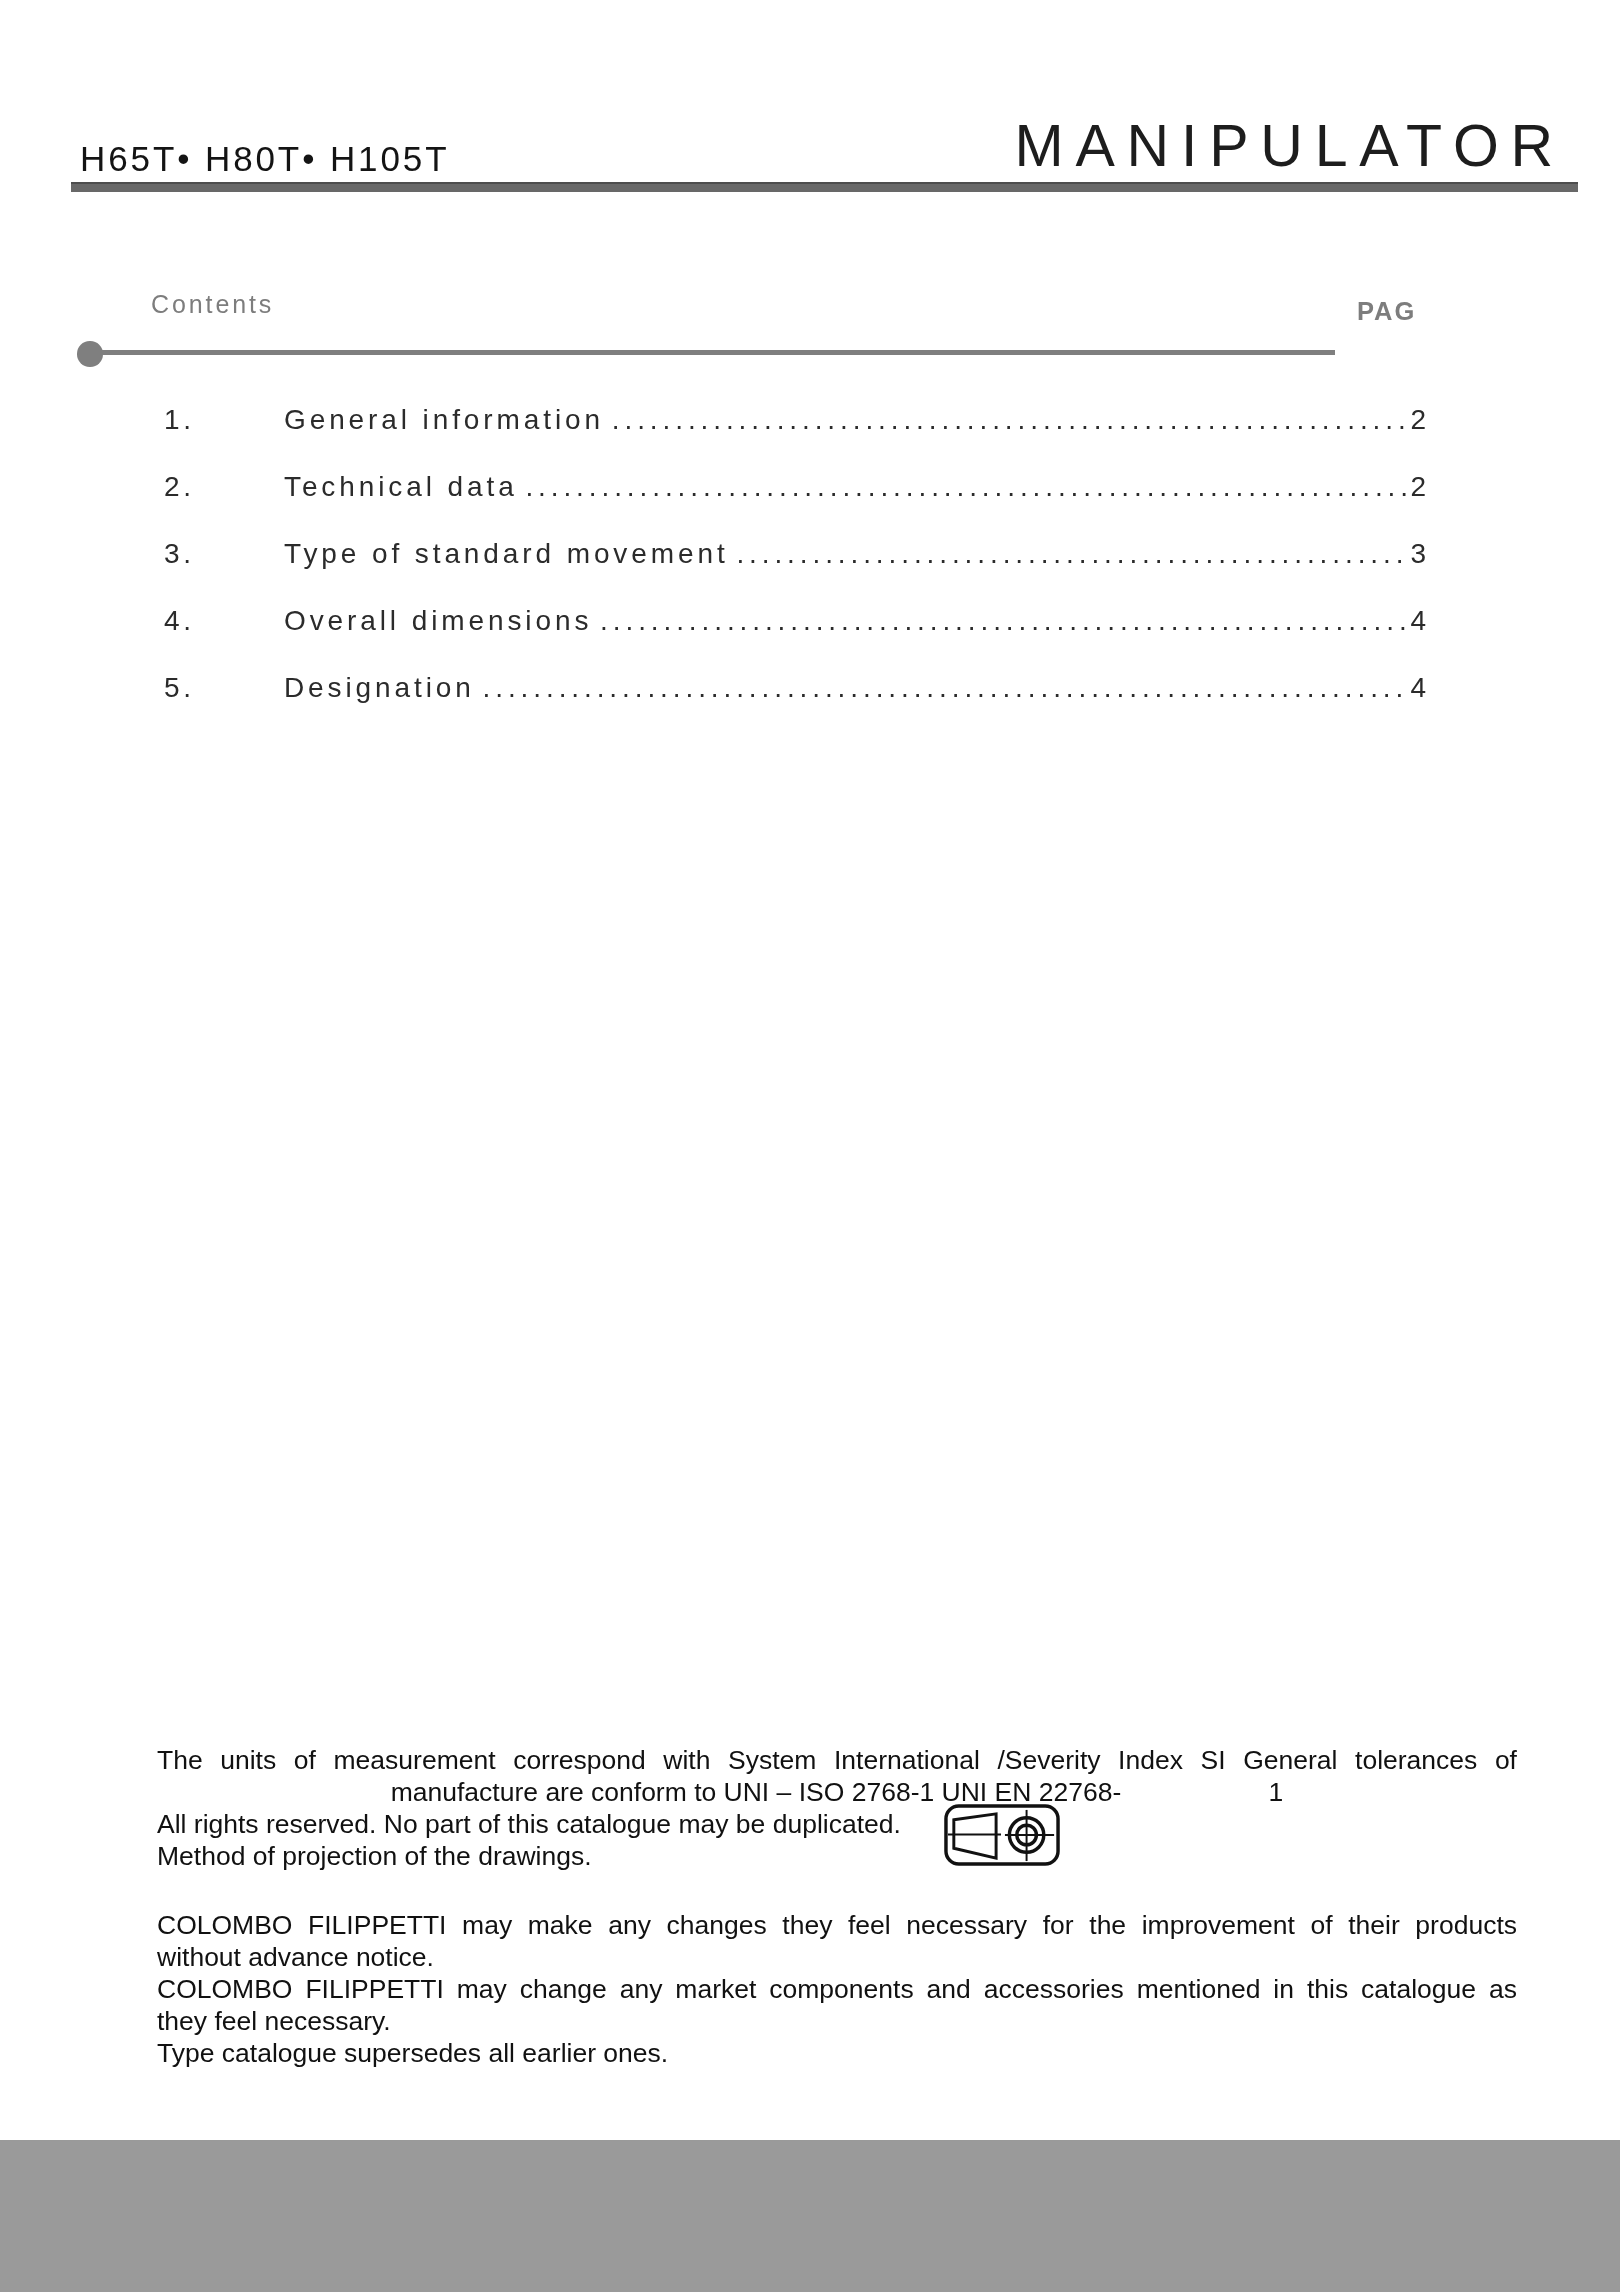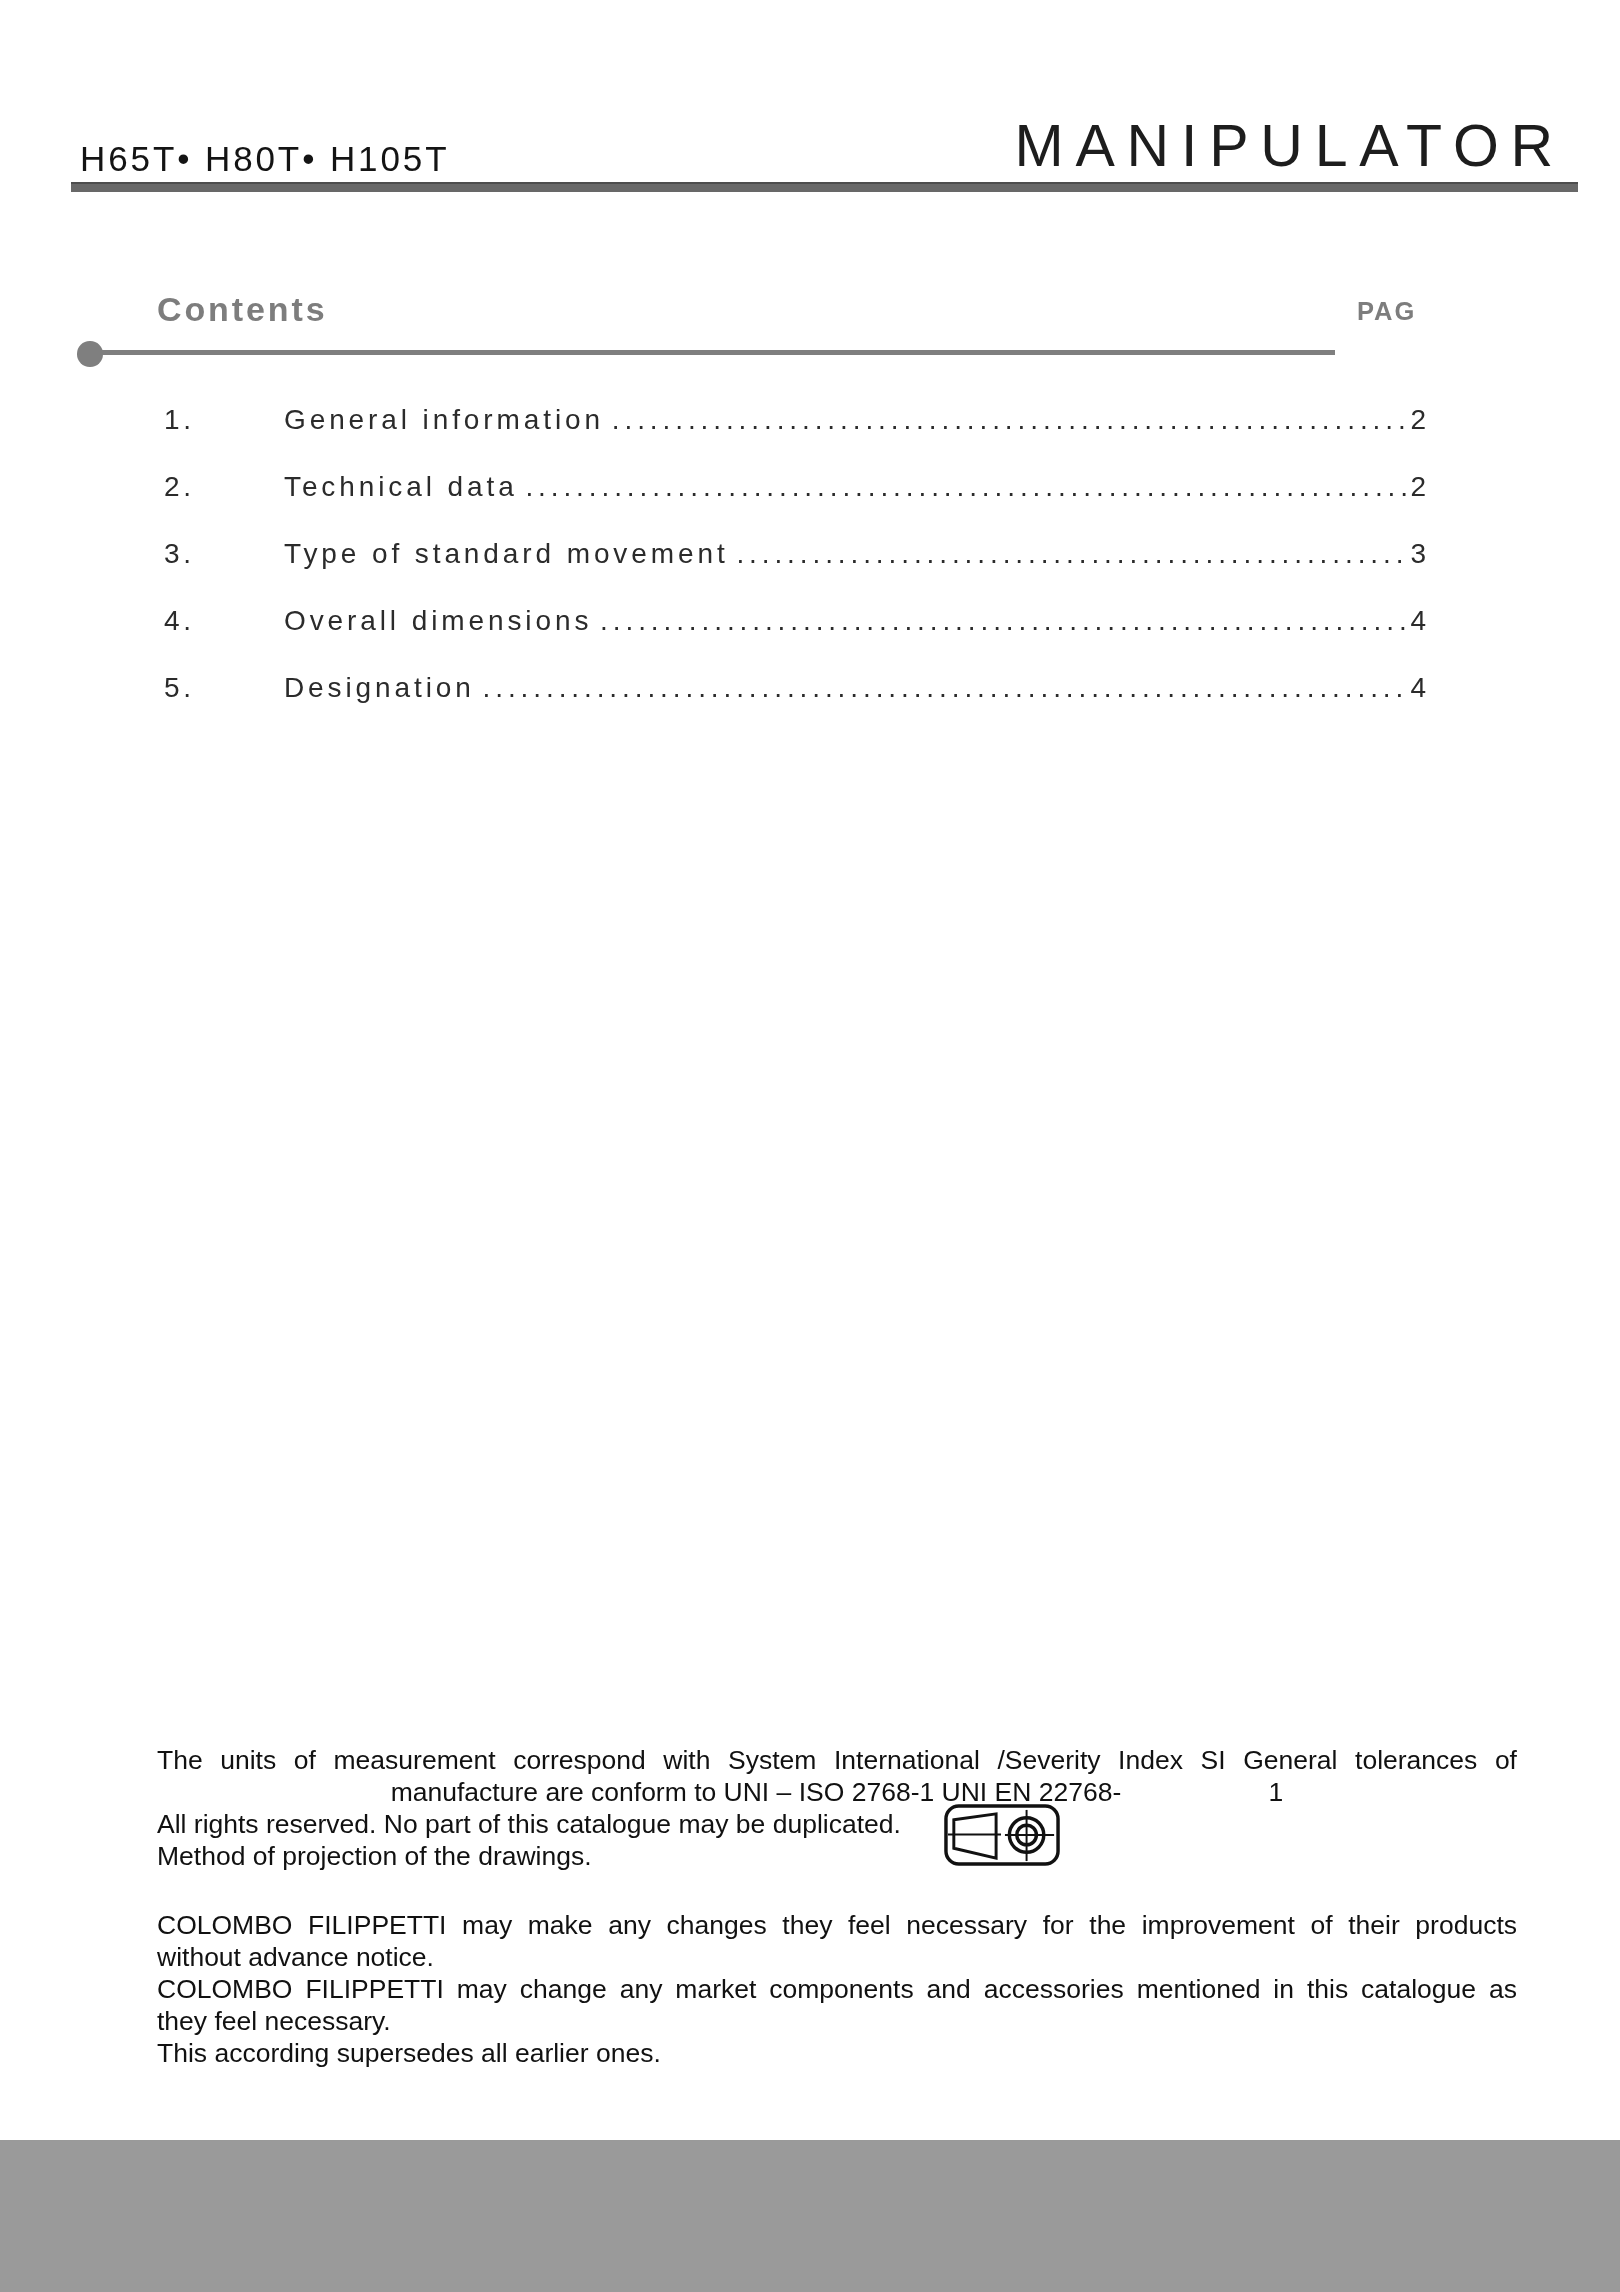--- a/index.html
+++ b/index.html
@@ -22,22 +22,22 @@
     position:absolute;right:55px;top:116px;
     font-size:59px;line-height:61px;letter-spacing:11.8px;
     color:#1d1d1d;white-space:nowrap;
   }
   .hdr-bar{
     position:absolute;left:71px;top:182px;width:1507px;height:9.8px;
     background:#686868;border-top:2px solid #4d4d4d;box-sizing:border-box;
   }
   
   .contents-title{
-    position:absolute;left:157px;top:290px;
-    font-size:34px;font-weight:bold;letter-spacing:2.9px;
+    position:absolute;left:151px;top:290px;
+    font-size:25px;font-weight:normal;letter-spacing:2.9px;
     color:#7d7d7d;
   }
   .pag-label{
     position:absolute;left:1357px;top:297px;
     font-size:25.5px;font-weight:bold;letter-spacing:2px;
     color:#7d7d7d;
   }
   .contents-rule{
     position:absolute;left:90px;top:350px;width:1245px;height:4.9px;
     background:#7f7f7f;
@@ -135,21 +135,21 @@
   <div class="notes">
     <div class="line just">The units of measurement correspond with System International /Severity Index SI General tolerances of</div>
     <div class="line pre">manufacture are conform to UNI – ISO 2768-1 UNI EN 22768-                    1</div>
     <div class="line">All rights reserved. No part of this catalogue may be duplicated.</div>
     <div class="line">Method of projection of the drawings.</div>
     <div class="gap"></div>
     <div class="line just">COLOMBO FILIPPETTI may make any changes they feel necessary for the improvement of their products</div>
     <div class="line">without advance notice.</div>
     <div class="line just">COLOMBO FILIPPETTI  may change any market components and accessories mentioned in  this catalogue as</div>
     <div class="line">they feel necessary.</div>
-    <div class="line">This according supersedes all earlier ones.</div>
+    <div class="line">Type catalogue supersedes all earlier ones.</div>
   </div>
 
   <svg class="proj-icon" viewBox="0 0 118 63" xmlns="http://www.w3.org/2000/svg">
     <rect x="2" y="2" width="114" height="59" rx="13" fill="none" stroke="#111" stroke-width="3.5"></rect>
     <path d="M10 16 L53 10 L53 55 L10 45 Z" fill="none" stroke="#111" stroke-width="3"></path>
     <line x1="4" y1="31" x2="58" y2="31" stroke="#111" stroke-width="2"></line>
     <circle cx="84" cy="31.5" r="17.5" fill="none" stroke="#111" stroke-width="3.5"></circle>
     <circle cx="84" cy="31.5" r="10" fill="none" stroke="#111" stroke-width="3.5"></circle>
     <line x1="62" y1="31.5" x2="112" y2="31.5" stroke="#111" stroke-width="2"></line>
     <line x1="84" y1="6" x2="84" y2="58" stroke="#111" stroke-width="2"></line>

